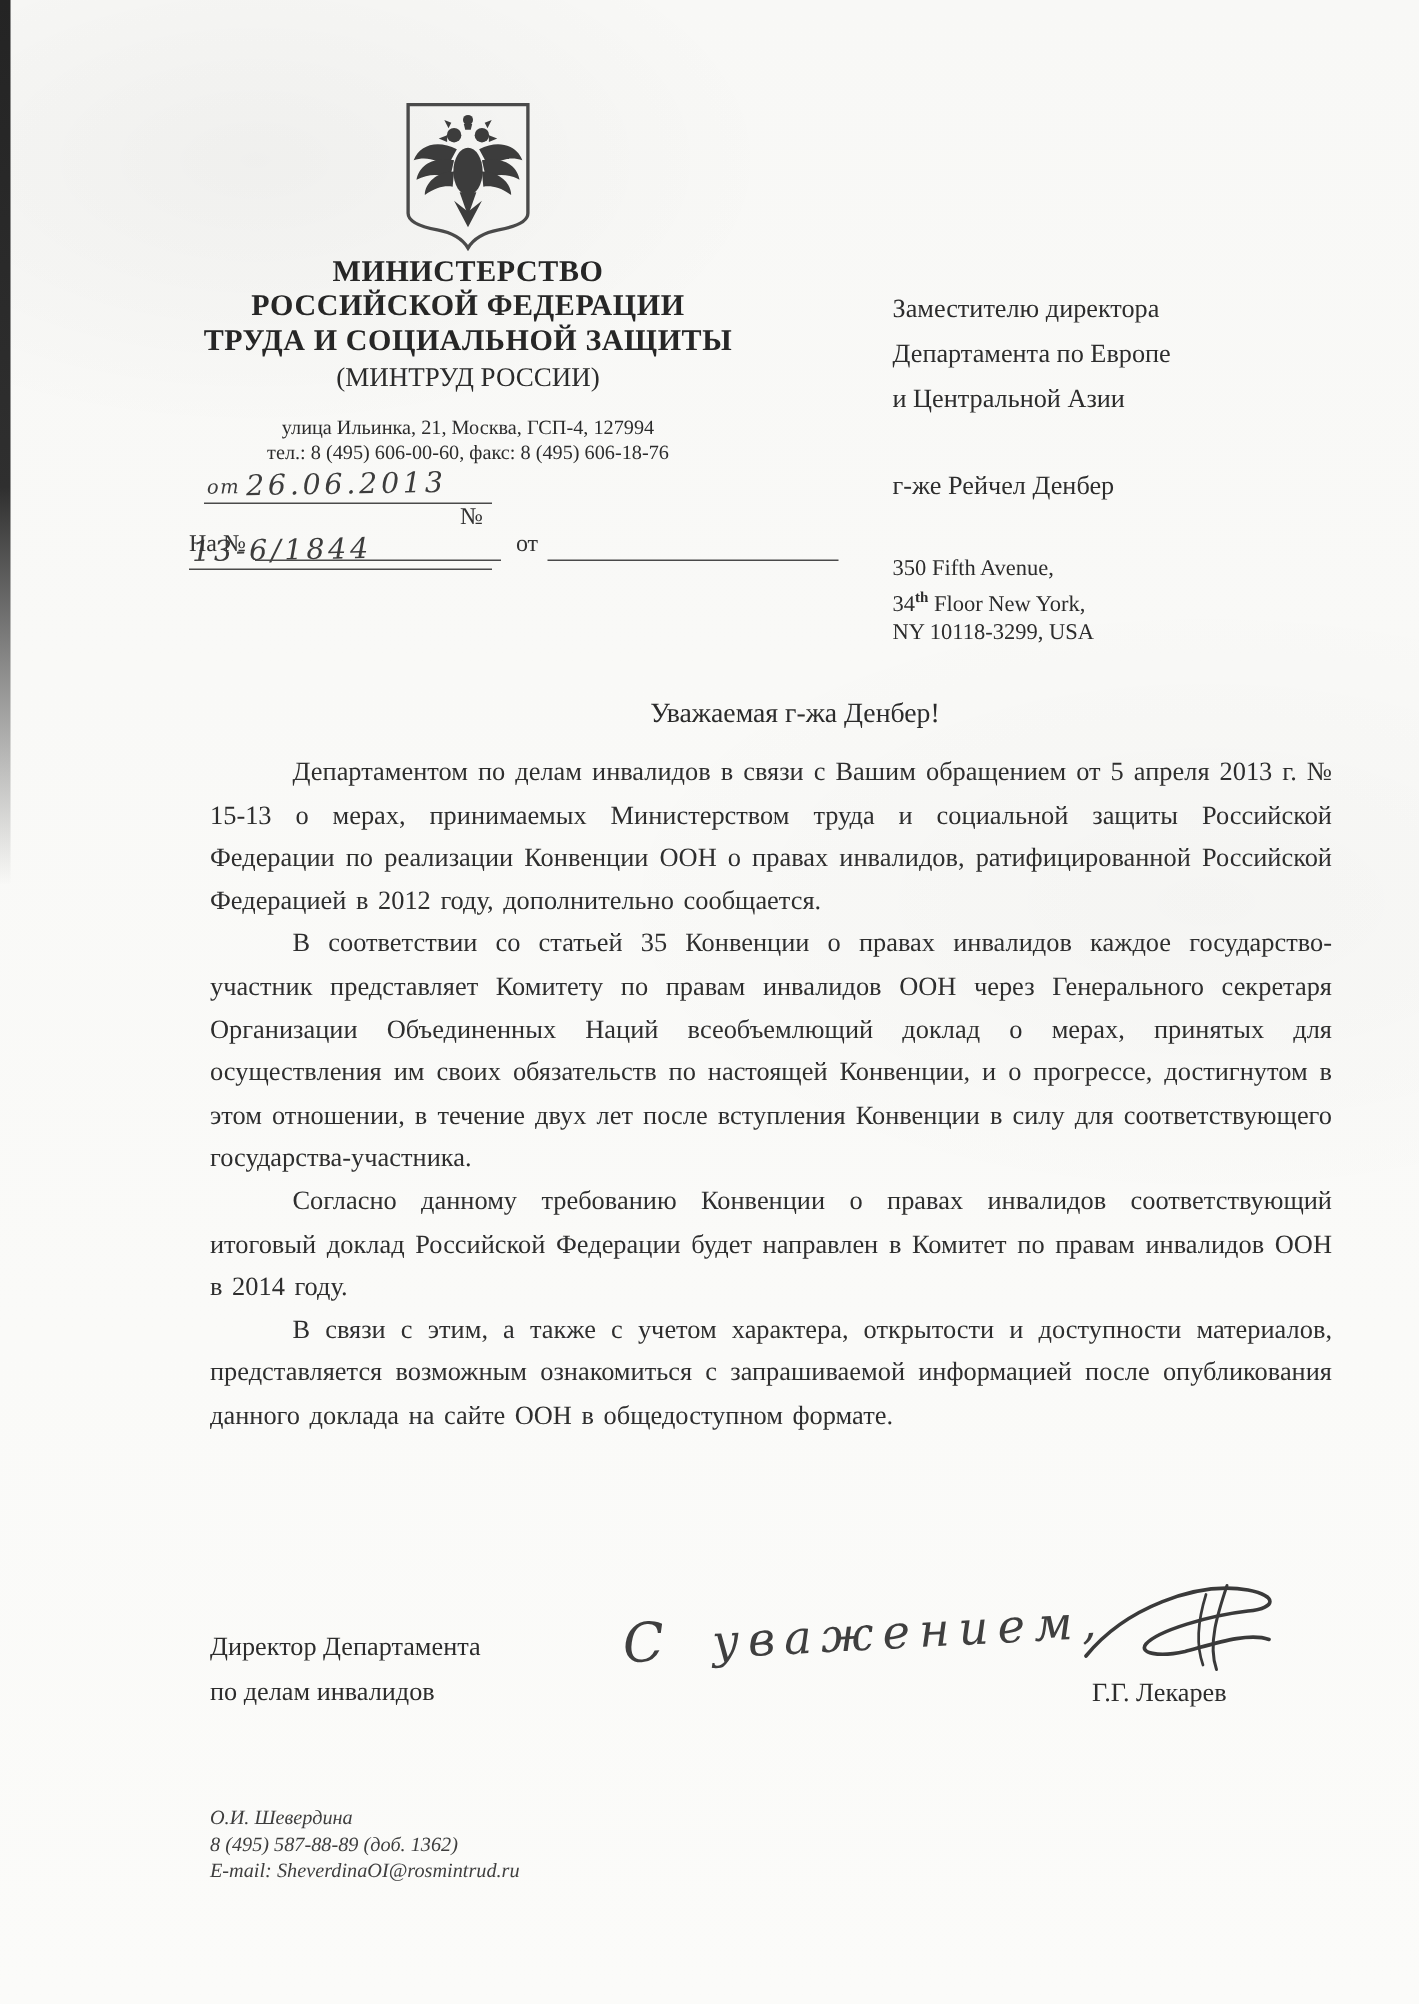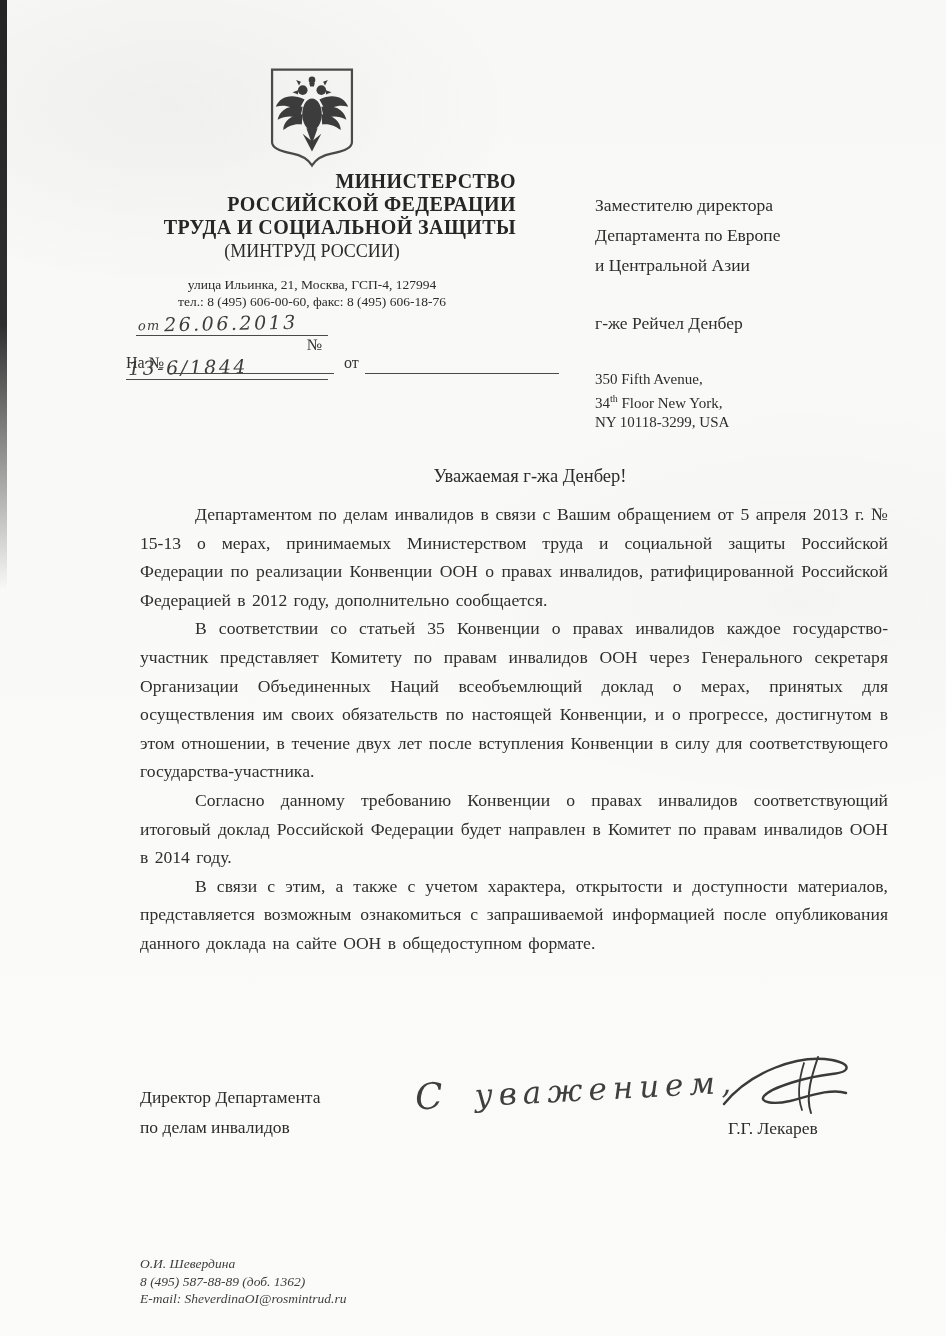--- a/index.html
+++ b/index.html
@@ -15,62 +15,62 @@
     font-family:"Liberation Serif", serif;
     color:#2e2e2e;
   }
   .scan-edge-left{
     position:absolute;left:0;top:0;width:7px;height:590px;
     background:linear-gradient(to bottom,#242424 0%,#2f2f2f 55%,rgba(45,45,45,0) 100%);
   }
   
   .emblem{position:absolute;left:258px;top:66px;width:108px;height:104px;}
   .lh-block{position:absolute;left:108px;top:170px;width:408px;text-align:center;}
-  .lh-line{font-weight:bold;font-size:20px;line-height:23px;letter-spacing:.4px;color:#262626;text-align:right;}
+  .lh-line{font-weight:bold;font-size:20px;line-height:23px;letter-spacing:.4px;color:#262626;}
   .lh-short{font-weight:normal;font-size:18px;line-height:22px;margin-top:1px;color:#2b2b2b;}
   .lh-addr{margin-top:15px;font-size:13.5px;line-height:16.5px;color:#2b2b2b;}
   
   .ref-row{position:absolute;display:flex;align-items:flex-end;font-size:15px;color:#333;}
   .ref-row-1{left:126px;top:312px;flex-direction:column;}
   .ref-row-2{left:126px;top:352px;}
   .u-cell{display:inline-block;border-bottom:1.6px solid #4a4a4a;text-align:left;padding:0 4px 1px 2px;}
   .hand{
     font-family:"DejaVu Serif", serif;font-style:italic;
     color:#3d3d3d;font-size:19px;letter-spacing:2.5px;white-space:nowrap;
     transform:rotate(-1deg);display:inline-block;
   }
   .hand-small{font-size:13px;letter-spacing:1px;}
   .ref-label{padding:0 6px 2px 10px;font-size:16px;}
   
   .recipient{position:absolute;left:595px;top:190px;width:300px;}
   .rcp-line{font-size:17.5px;line-height:30px;color:#2c2c2c;}
   .rcp-name{margin-top:28px;font-size:17.5px;line-height:30px;font-family:Liberation Serif, serif;}
   .rcp-addr{margin-top:32px;font-size:15px;line-height:19px;color:#2c2c2c;}
-  .rcp-addr sup{font-size:10px;}
+  .rcp-addr sup{font-size:10px;font-weight:bold;}
   
   .salutation{position:absolute;left:156px;top:466px;width:748px;text-align:center;font-size:18.5px;color:#2b2b2b;}
   .body-text{position:absolute;left:140px;top:500px;width:748px;}
   .body-text p{
     margin:0;font-size:17.6px;line-height:28.6px;text-align:justify;
     text-indent:55px;color:#2e2e2e;word-spacing:2px;
   }
   
   .sig-title{position:absolute;left:140px;top:1082px;font-size:17.5px;line-height:30px;color:#2c2c2c;}
   .sig-closing{
     position:absolute;left:415px;top:1068px;
     font-family:"DejaVu Serif", serif;font-style:italic;
     font-size:31px;color:#3f3f3f;letter-spacing:6px;
     transform:rotate(-3deg);white-space:nowrap;
   }
   .sig-closing .cap{font-size:36px;margin-right:26px;}
   .sig-stroke{position:absolute;left:712px;top:1052px;width:150px;height:72px;}
   .sig-name{position:absolute;left:728px;top:1118px;font-size:17.5px;color:#2c2c2c;}
   
   .footer{
-    position:absolute;left:140px;top:1255px;
+    position:absolute;left:140px;top:1203px;
     font-style:italic;font-size:13.5px;line-height:17.5px;color:#3e3e3e;
   }
 </style>
 </head>
 <body>
 
 <div class="page">
 
   <div class="scan-edge-left"></div>
 

